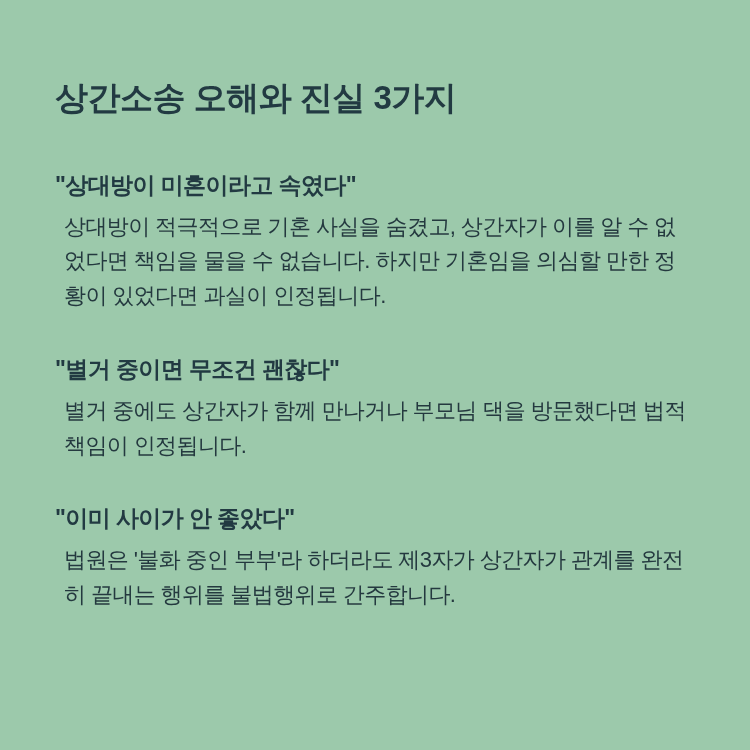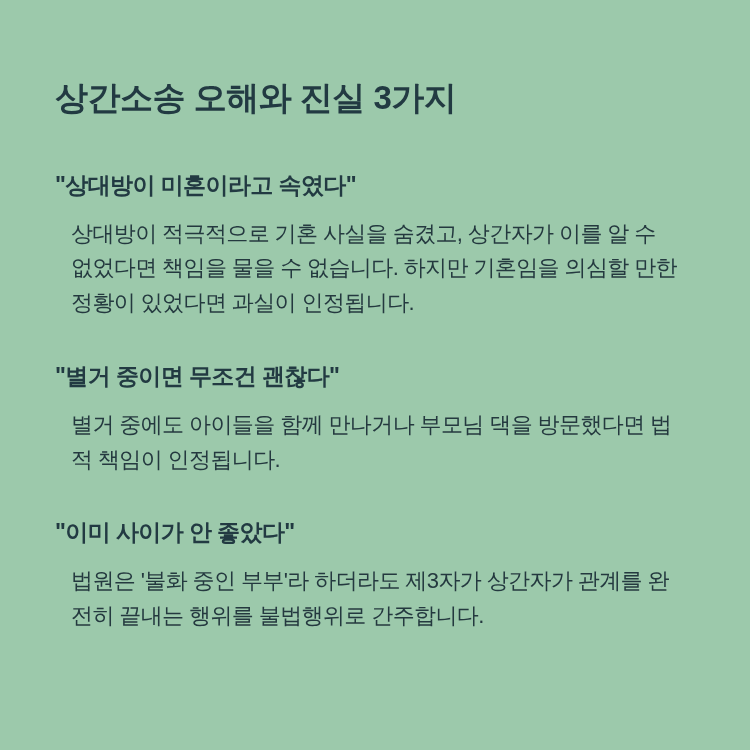--- a/index.html
+++ b/index.html
@@ -42,39 +42,39 @@
     letter-spacing: -0.6px;
     margin: 0 0 6px 0;
     line-height: 1.35;
   }
   .section-body {
     font-size: 22px;
     font-weight: 400;
     color: #24393f;
     letter-spacing: -0.6px;
     line-height: 1.58;
-    margin: 16px;
+    margin: 9px;
     max-width: 650px;
   }
 </style>
 </head>
 <body>
 
 <div class="card">
 
   <h1 class="title">상간소송 오해와 진실 3가지</h1>
 
   <div class="section">
     <h2 class="section-heading">"상대방이 미혼이라고 속였다"</h2>
     <p class="section-body">상대방이 적극적으로 기혼 사실을 숨겼고, 상간자가 이를 알 수 없었다면 책임을 물을 수 없습니다. 하지만 기혼임을 의심할 만한 정황이 있었다면 과실이 인정됩니다.</p>
   </div>
 
   <div class="section">
     <h2 class="section-heading">"별거 중이면 무조건 괜찮다"</h2>
-    <p class="section-body">별거 중에도 아이들을 함께 만나거나 부모님 댁을 방문했다면 법적 책임이 인정됩니다.</p>
+    <p class="section-body">별거 중에도 상간자가 함께 만나거나 부모님 댁을 방문했다면 법적 책임이 인정됩니다.</p>
   </div>
 
   <div class="section">
     <h2 class="section-heading">"이미 사이가 안 좋았다"</h2>
     <p class="section-body">법원은 '불화 중인 부부'라 하더라도 제3자가 상간자가 관계를 완전히 끝내는 행위를 불법행위로 간주합니다.</p>
   </div>
 
 </div>
 
 </body></html>

